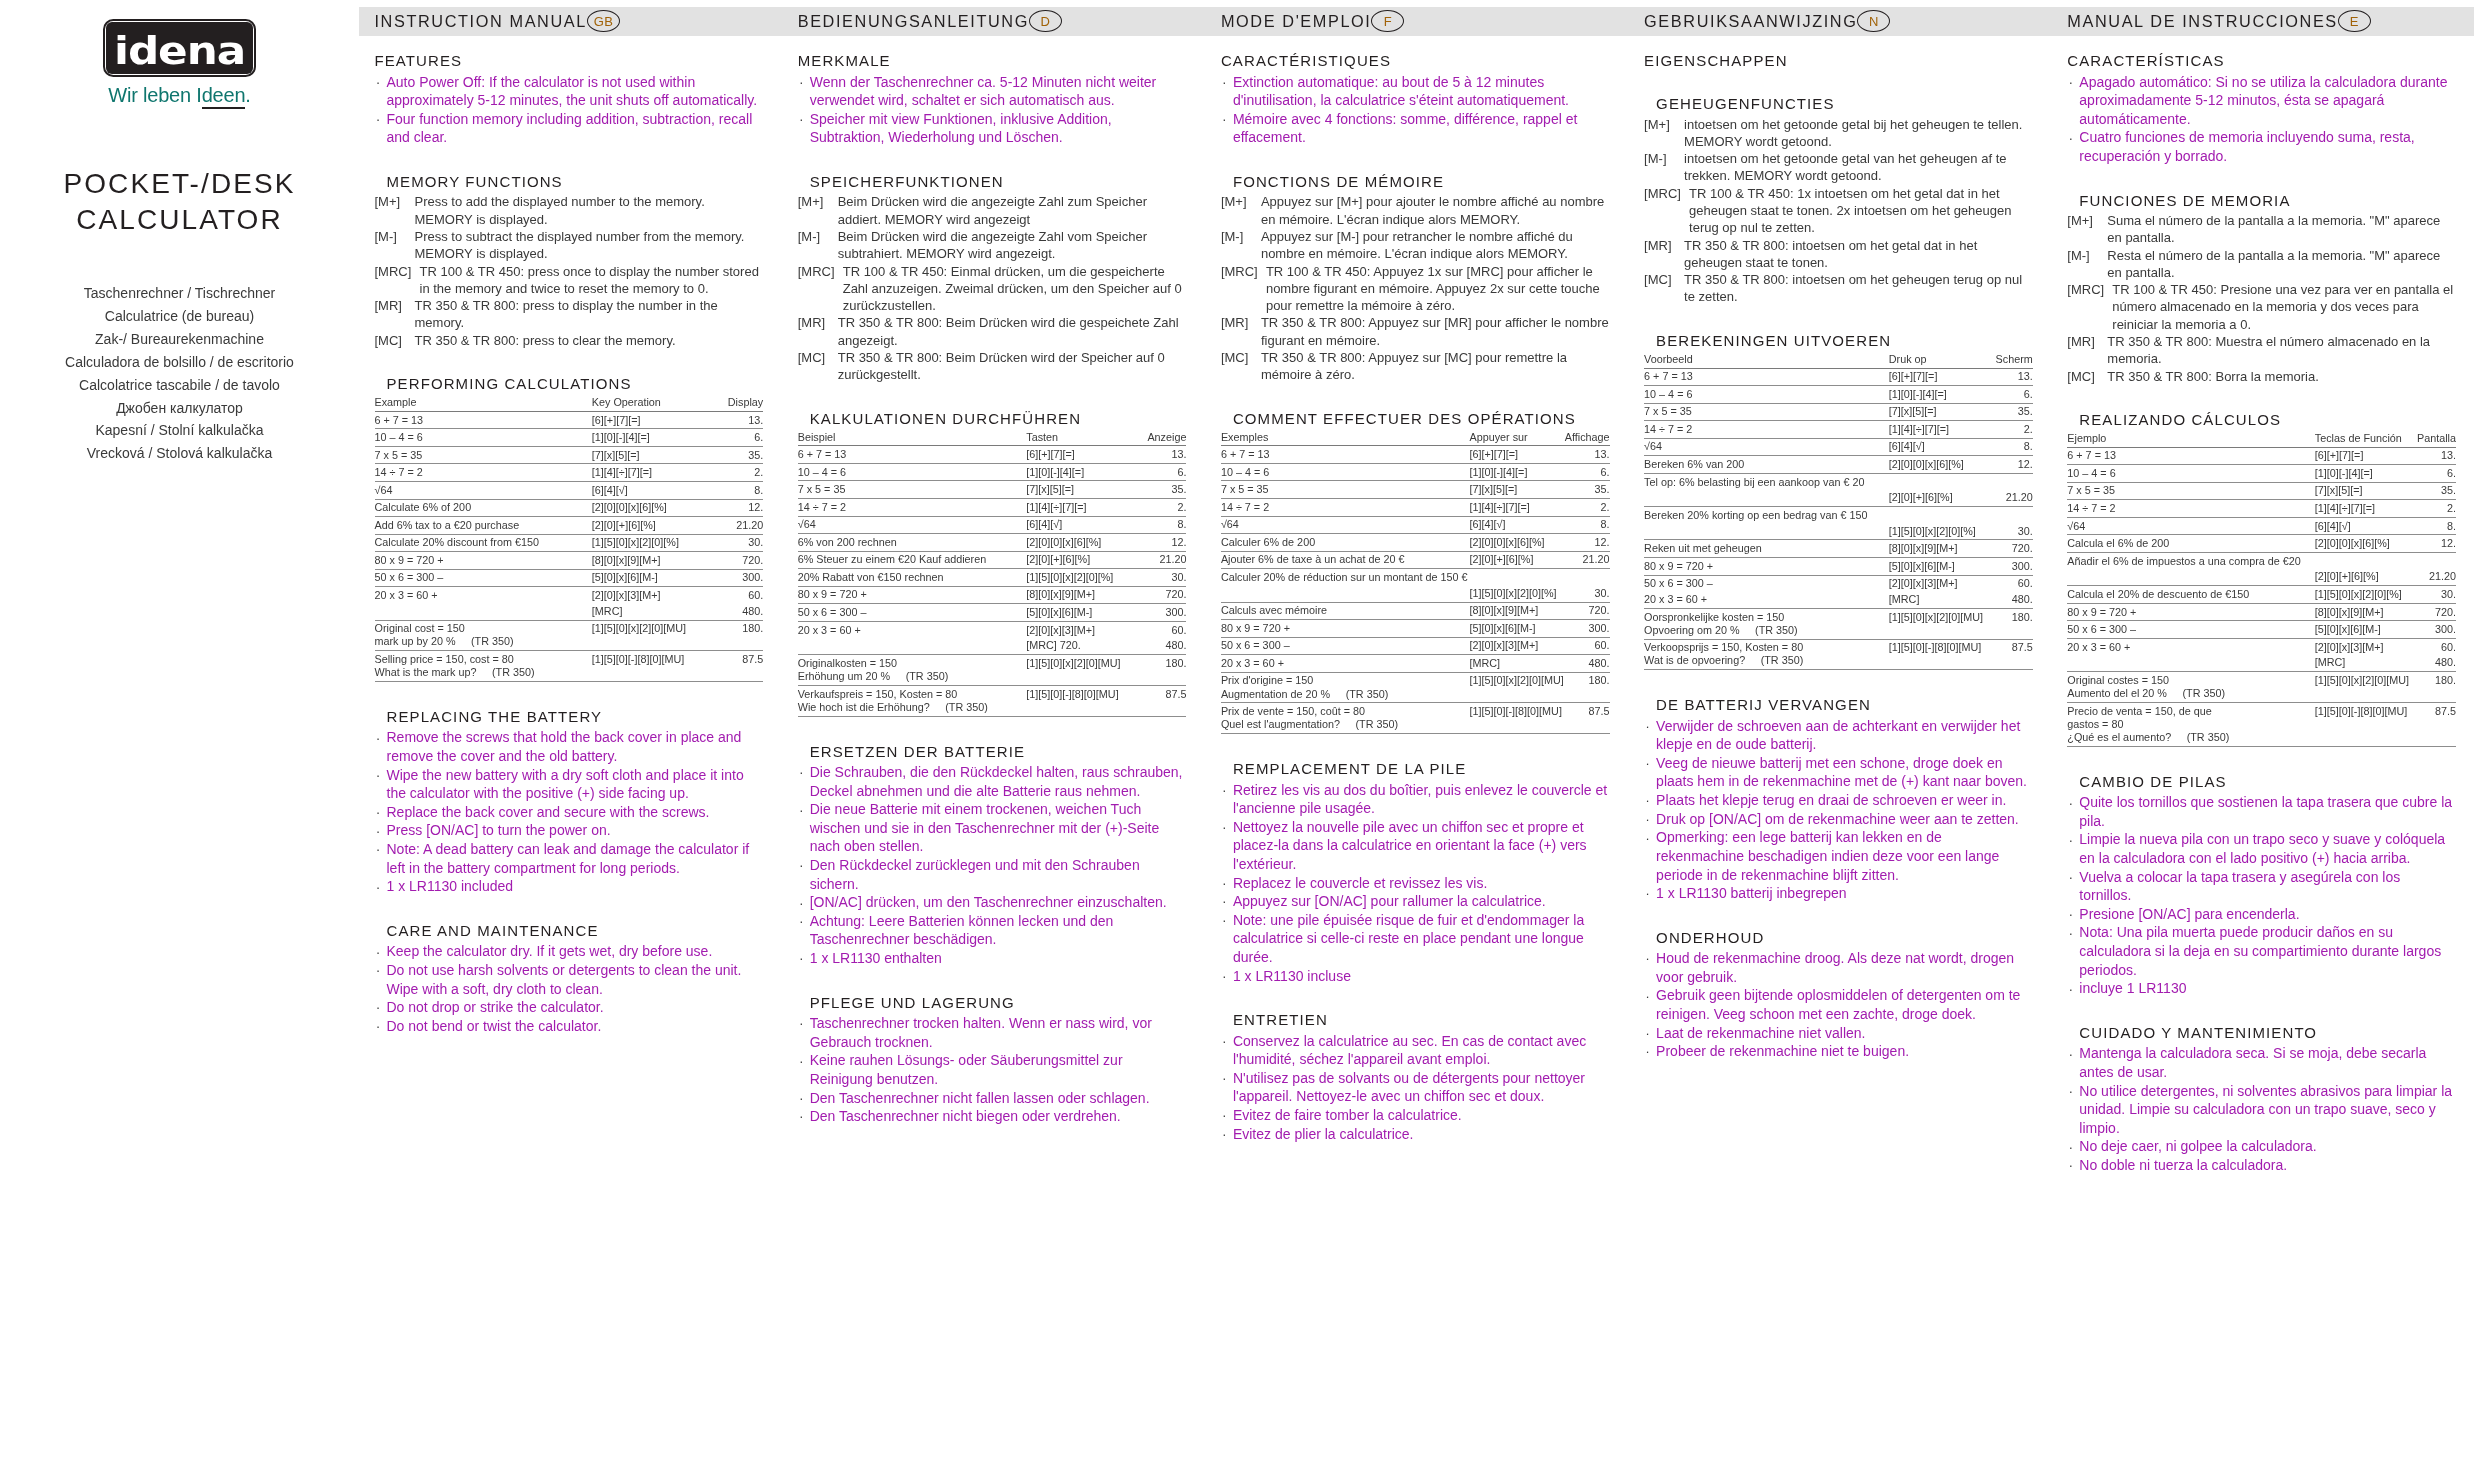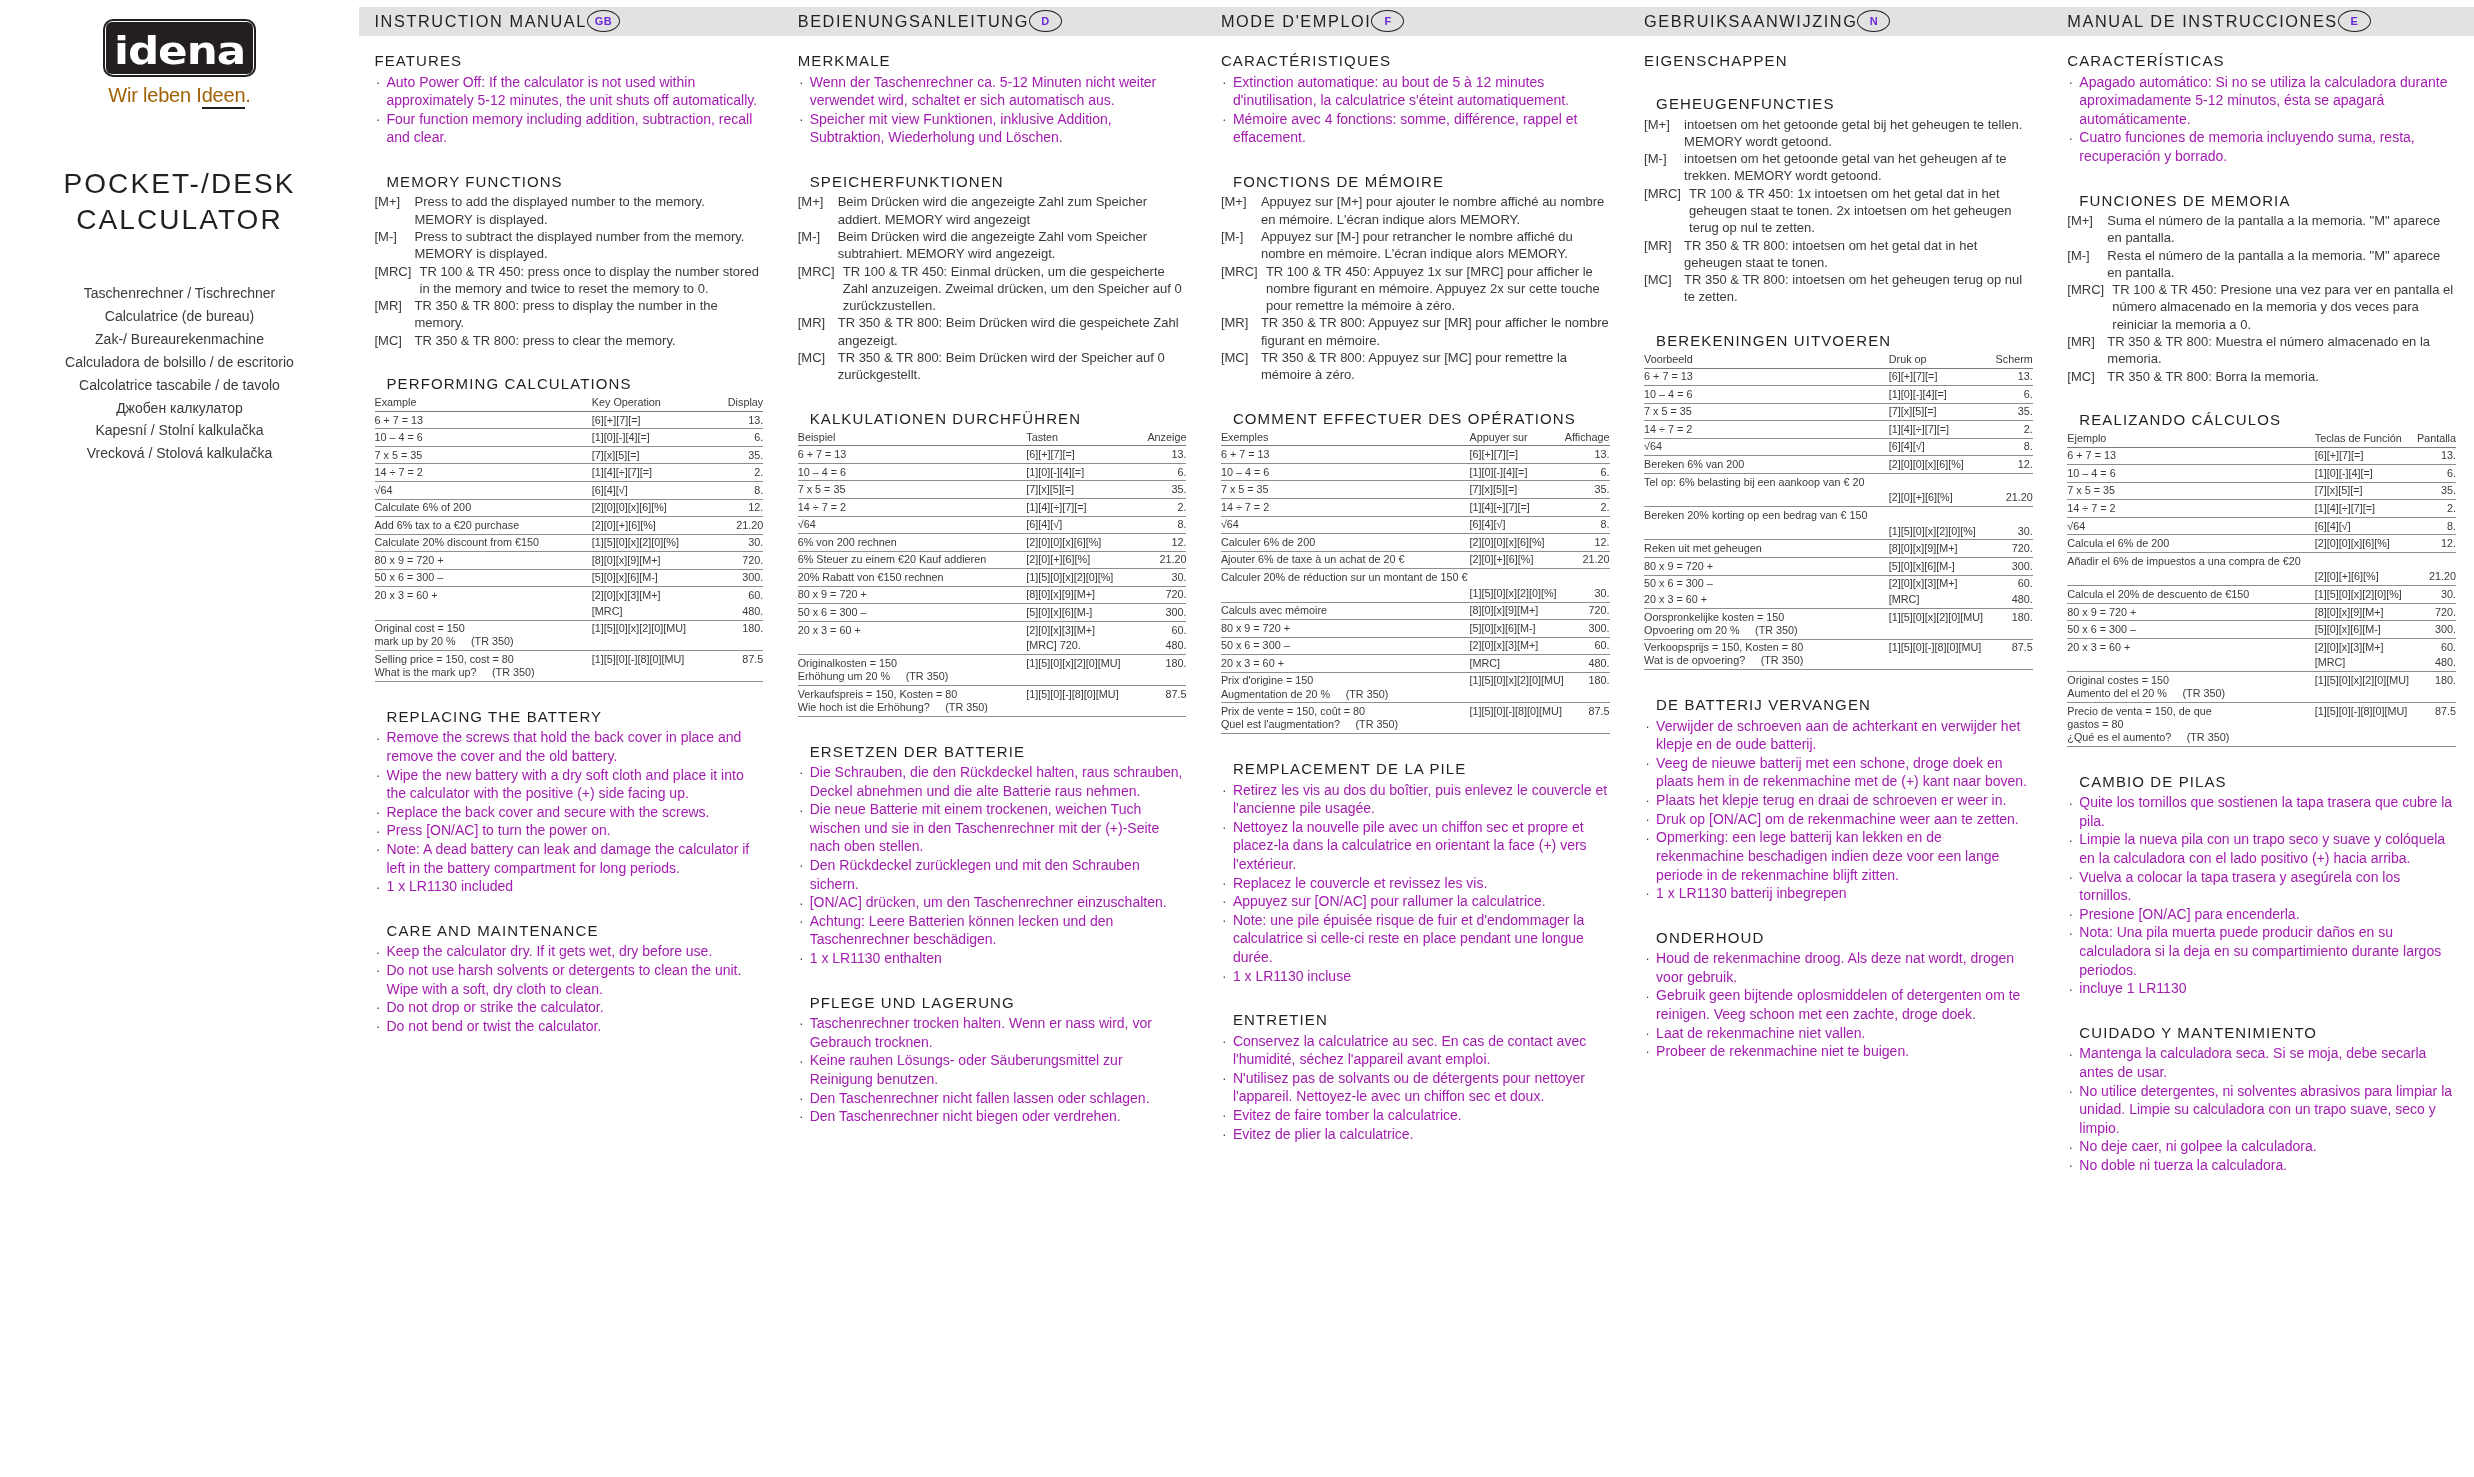--- a/index.html
+++ b/index.html
@@ -31,21 +31,21 @@
     display:flex; align-items:flex-end; justify-content:center;
     position:relative;
   }
   .logo-word {
     font-family:"DejaVu Sans", sans-serif;
     font-weight:bold; font-size:37px; letter-spacing:-0.9px;
     color:#ffffff; line-height:1; padding-bottom:4.3px;
     transform:scaleX(1.18); transform-origin:center bottom;
   }
   .tagline {
-    font-size:20px; color:#a16207; margin-top:6.9px;
+    font-size:20px; color:#0f766e; margin-top:6.9px;
     letter-spacing:-0.2px; white-space:nowrap;
     border-bottom:1.7px solid transparent;
   }
   .tagline-u { border-bottom:2.1px solid #231f20; padding-bottom:0.9px; }
   .product-title {
     margin-top:58px; text-align:center;
     font-size:28px; letter-spacing:2.1px; line-height:1.28;
     color:#231f20; font-weight:400;
   }
   .lang-list { margin-top:45px; width:100%; text-align:center; }
@@ -67,21 +67,21 @@
     display:flex; align-items:center; 
     padding:0 13.7px 0 15.5px; box-sizing:border-box;
     margin:6.9px 0 0 0;
   }
   .banner-title {
     font-size:16.3px; letter-spacing:1.6px; color:#231f20;
   }
   .badge {
     width:31px; height:20px; border:1.4px solid #231f20;
     border-radius:50%; display:flex; align-items:center; justify-content:center;
-    font-size:11px; font-weight:bold; color:#6d28d9; letter-spacing:0.4px;
+    font-size:13px; font-weight:normal; color:#a16207; letter-spacing:0.4px;
     background:transparent; flex:0 0 auto;
   }
   h2.sec {
     font-size:15px; letter-spacing:1.1px; color:#231f20;
     font-weight:400; margin:16.3px 0 3.4px 0;
   }
   h2.sec.gap { margin-top:26px;margin-left:12px; }
   .bullets { margin:0; padding:0; list-style:none; }
   .bullets li {
     font-size:14px; line-height:1.33; color:#a21caf;

